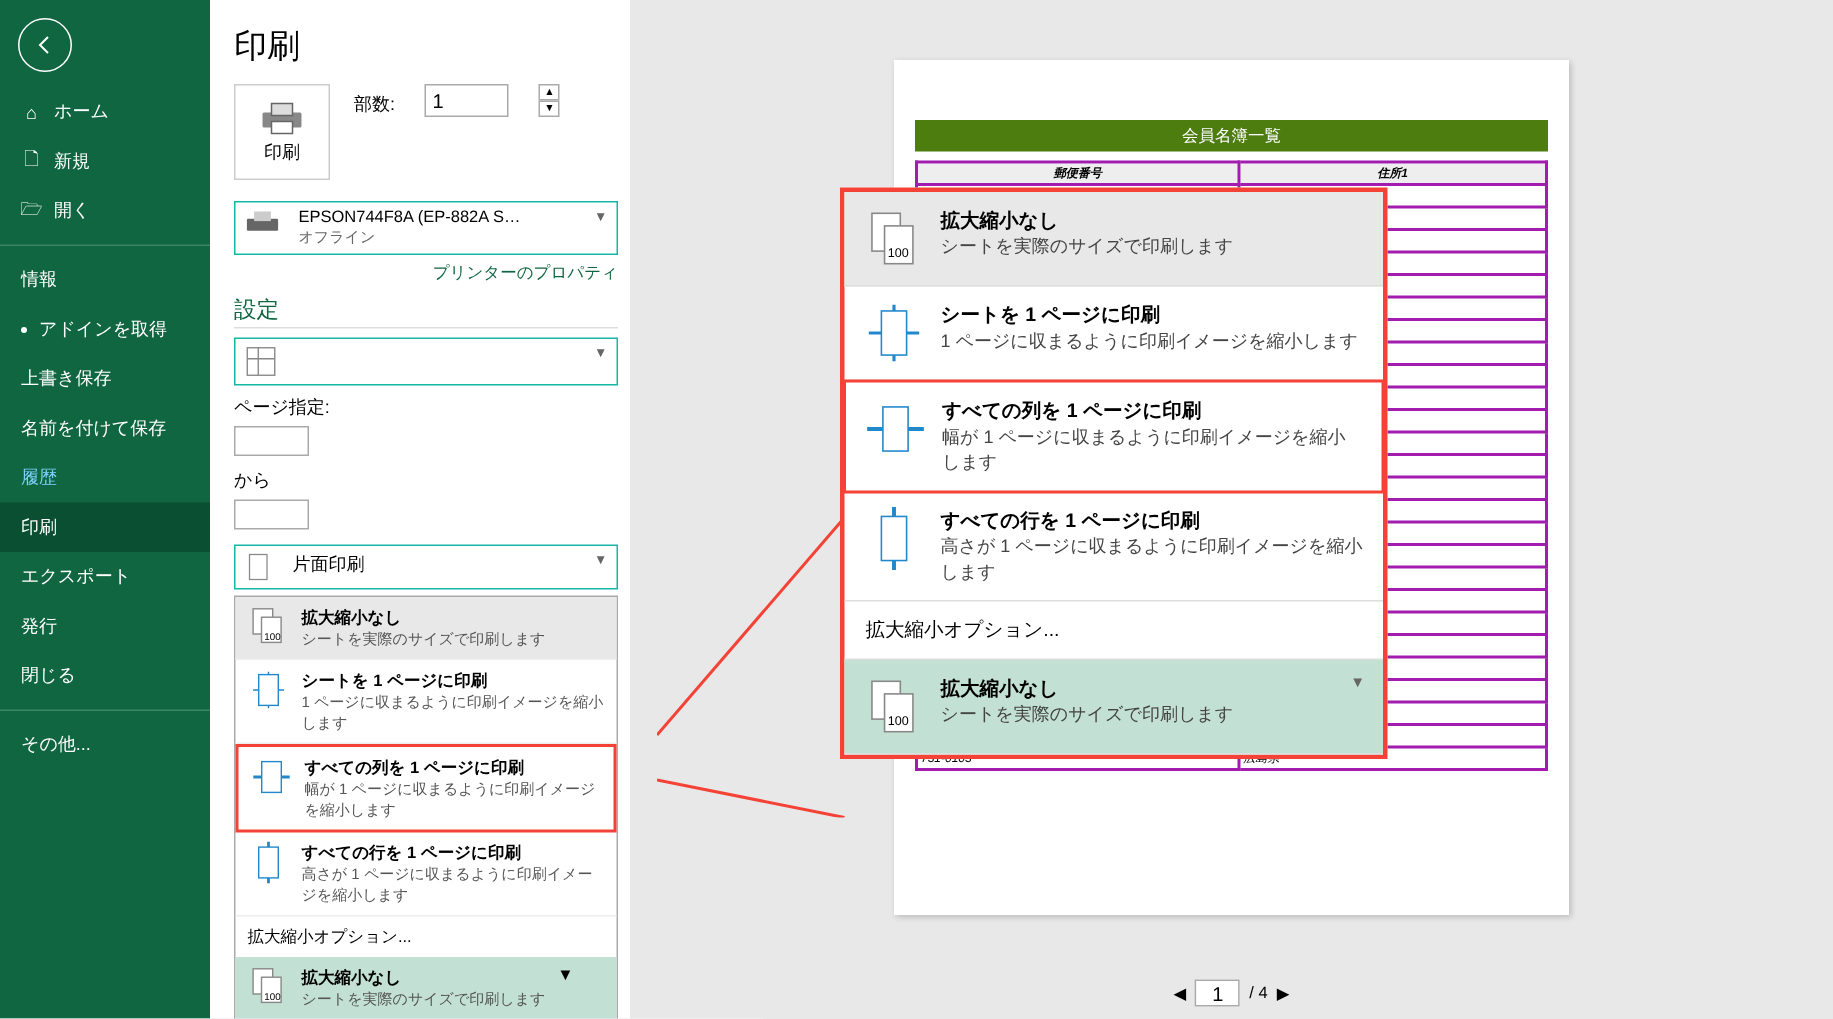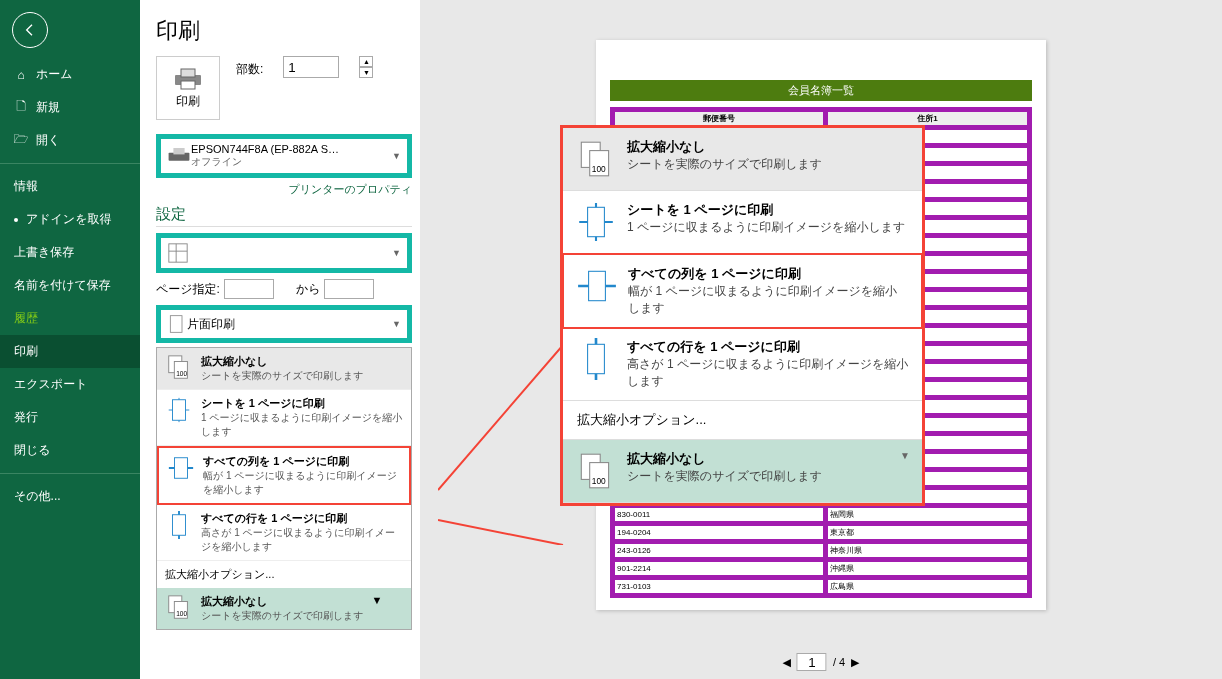--- a/index.html
+++ b/index.html
@@ -4,53 +4,53 @@
 <style>
 * { box-sizing: border-box; margin: 0; padding: 0; }
 body { font-family: "Meiryo", "Yu Gothic", sans-serif; font-size: 12px; background: #f3f3f3; width: 1222px; height: 679px; overflow: hidden; position: relative; }
 .app { display: flex; height: 100%; }
 .sidebar { width: 140px; background: #0f6641; color: #fff; display: flex; flex-direction: column; padding-top: 8px; }
 .back-btn { width: 36px; height: 36px; border: 1.5px solid #fff; border-radius: 50%; margin: 4px 0 10px 12px; display: flex; align-items: center; justify-content: center; cursor: pointer; }
 .back-btn svg { width: 16px; height: 16px; }
 .nav-item { padding: 8px 14px; display: flex; align-items: center; gap: 8px; cursor: pointer; }
 .nav-item.selected { background: #0a4f31; }
 .nav-item .ico { width: 14px; height: 14px; display: inline-flex; align-items: center; justify-content: center; }
-.nav-item.dim { color: #84cc16; }
+.nav-item.dim { color: #7dd3fc; }
 .nav-bullet { width: 4px; height: 4px; background: #fff; border-radius: 50%; }
 .main { flex: 1; display: flex; background: #f7f7f7; }
 .print-col { width: 280px; padding: 16px 8px 8px 16px; background: #fff; }
 .page-title { font-size: 22px; font-weight: normal; margin-bottom: 10px; }
 .print-btn-area { display: flex; align-items: flex-start; gap: 16px; margin-bottom: 14px; }
 .print-btn { width: 64px; height: 64px; border: 1px solid #ccc; background: #fff; display: flex; flex-direction: column; align-items: center; justify-content: center; gap: 2px; cursor: pointer; }
 .copies { display: flex; align-items: flex-end; gap: 20px; }
 .copies input { width: 56px; height: 22px; border: 1px solid #aaa; padding: 0 4px; }
 .spin { width: 14px; display: flex; flex-direction: column; }
 .spin div { height: 11px; border: 1px solid #aaa; font-size: 7px; text-align: center; line-height: 9px; cursor: pointer; }
 .sec-head { font-size: 15px; color: #0f6641; margin: 6px 0 6px 0; border-bottom: 1px solid #ddd; padding-bottom: 2px; }
-.drop { border: 5px solid #14b8a6; background: #fff; padding: 4px 6px; margin-bottom: 4px; display: flex; align-items: center; gap: 0; cursor: pointer; position: relative; }
+.drop { border: 1px solid #14b8a6; background: #fff; padding: 4px 6px; margin-bottom: 4px; display: flex; gap: 12px; cursor: pointer; position: relative; }
 .drop .chev { margin-left: auto; font-size: 9px; color: #666; }
 .prop-link { text-align: right; font-size: 11px; color: #0f6641; margin-bottom: 8px; cursor: pointer; }
-.pg-range { display: flex; align-items: center; gap: 4px; margin: 6px 0; }
+.pg-range { display: flex; align-items: flex-start; gap: 4px; margin: 6px 0; flex-direction: column; }
 .pg-range input { width: 50px; height: 20px; border: 1px solid #aaa; }
 .scaling-list { border: 1px solid #aaa; background: #fff; font-size: 11px; }
 .scaling-item { display: flex; gap: 8px; padding: 6px 8px; border-bottom: 1px solid #eee; cursor: pointer; }
 .scaling-item:last-child { border-bottom: none; }
 .scaling-item.sel { background: #e8e8e8; }
 .scaling-item.green { background: #c2e0d4; }
 .scaling-item .t1 { font-weight: bold; font-size: 11px; }
 .scaling-item .t2 { font-size: 10px; color: #555; }
 .scaling-icon { width: 28px; height: 28px; flex-shrink: 0; display: flex; align-items: center; justify-content: center; }
 .opt-link { padding: 6px 8px; font-size: 11px; cursor: pointer; }
 .highlight-box { border: 2px solid #f44336; }
 .page-setup { text-align: right; font-size: 11px; color: #0f6641; text-decoration: underline; margin-top: 6px; cursor: pointer; }
 .preview-col { flex: 1; background: #e8e8e8; position: relative; padding: 40px 30px 30px 30px; }
 .preview-page { width: 450px; height: 570px; background: #fff; margin: 0 auto; box-shadow: 1px 1px 4px rgba(0,0,0,.2); padding: 40px 14px 14px 14px; }
 .member-title { background: #4d7c0f; color: #fff; text-align: center; padding: 3px; font-size: 11px; margin-bottom: 6px; }
 .member-table { width: 100%; border-collapse: collapse; font-size: 8px; }
-.member-table th, .member-table td { border: 5px solid #a21caf; padding: 1px 2px; text-align: left; white-space: nowrap; overflow: hidden; }
+.member-table th, .member-table td { border: 2px solid #a21caf; padding: 1px 2px; text-align: left; white-space: nowrap; overflow: hidden; font-style: italic; }
 .member-table th { background: #eee; text-align: center; }
 .preview-nav { position: absolute; bottom: 8px; left: 50%; transform: translateX(-50%); display: flex; align-items: center; gap: 6px; font-size: 11px; }
 .preview-nav input { width: 30px; height: 18px; text-align: center; border: 1px solid #aaa; }
 .callout { position: absolute; left: 560px; top: 125px; width: 365px; background: #fff; border: 3px solid #f44336; z-index: 5; }
 .callout-item { display: flex; gap: 10px; padding: 10px 12px; border-bottom: 1px solid #ddd; cursor: pointer; }
 .callout-item.sel { background: #e8e8e8; }
 .callout-item.hl { border: 2.5px solid #f44336; margin: -1px; }
 .callout-item.green { background: #c2e0d4; }
 .callout-item .t1 { font-weight: bold; font-size: 13px; }
 .callout-item .t2 { font-size: 12px; color: #444; }

